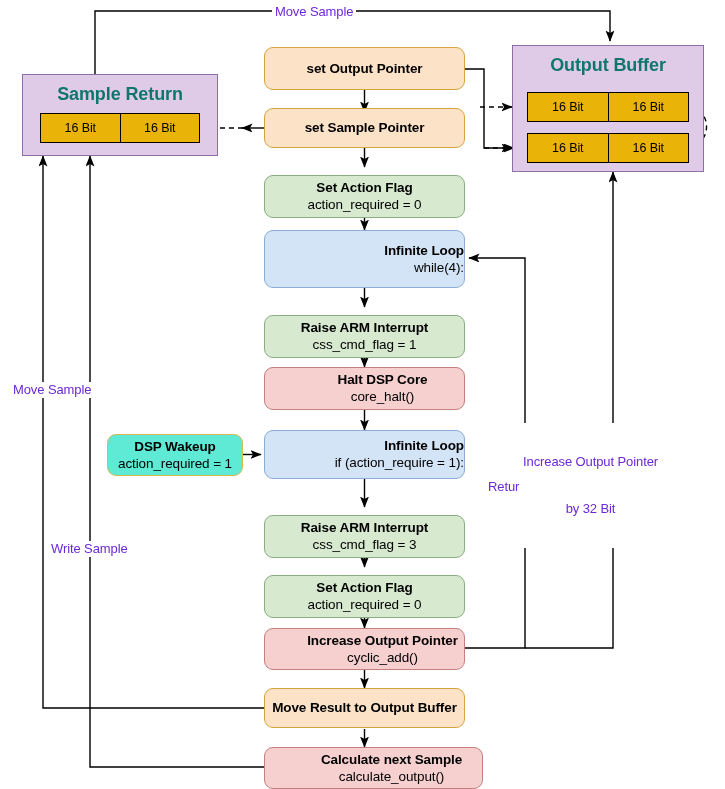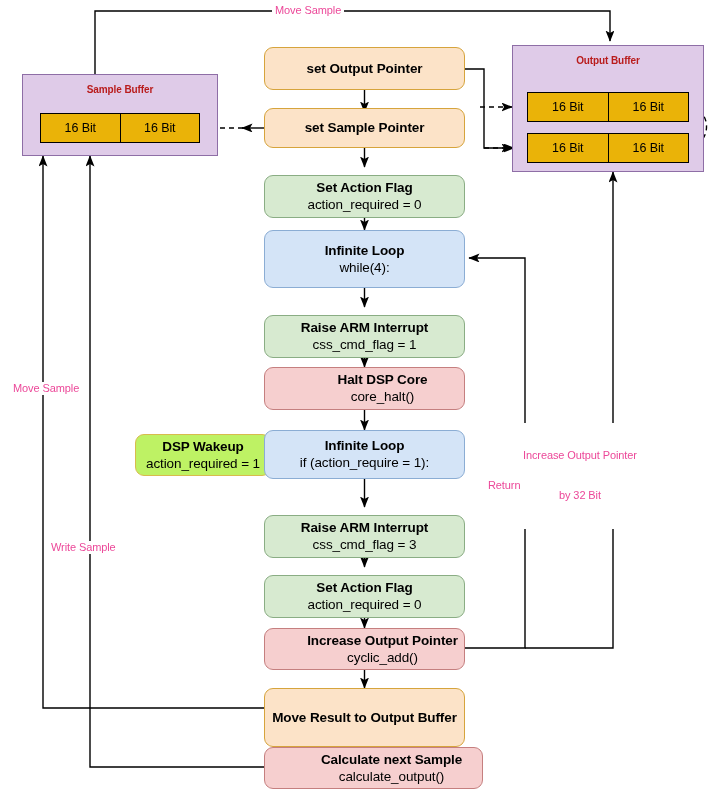--- a/index.html
+++ b/index.html
@@ -44,37 +44,37 @@
     font-size: 13.5px;
     letter-spacing: -0.1px;
   }
   .node .t2 {
     font-weight: normal;
     font-size: 13.5px;
     letter-spacing: -0.1px;
     margin-top: 1px;
   }
   .fill-orange { background: #fce3c8; border-color: #d6a43c; }
-  .fill-yellow { background: #bef264; border-color: #d8bb4e; margin-left: 28px; }
+  .fill-yellow { background: #5eead4; border-color: #d8bb4e; }
   .fill-green  { background: #d7ead0; border-color: #8aad84; margin-top: 8px; }
-  .fill-blue   { background: #d4e4f7; border-color: #8badd4; }
+  .fill-blue   { background: #d4e4f7; border-color: #8badd4; align-items: flex-end; }
   .fill-red    { background: #f6cfcf; border-color: #c57f7f; padding-left: 36px; }
 
   .buffer {
     position: absolute;
     box-sizing: border-box;
     background: #dfcbe8;
     border: 1.5px solid #8e6ea6;
     border-radius: 0;
   }
   .buffer-title {
     text-align: center;
     font-weight: bold;
-    font-size: 10px;
-    color: #b91c1c;
+    font-size: 18px;
+    color: #0f766e;
     margin-top: 9px;
     letter-spacing: -0.1px;
   }
   .cellrow {
     position: absolute;
     display: flex;
     box-sizing: border-box;
     border: 1.5px solid #000;
     background: #eab308;
   }
@@ -86,22 +86,22 @@
     color: #000;
     display: flex;
     align-items: center;
     justify-content: center;
     letter-spacing: -0.1px;
   }
   .cell + .cell { border-left: 1.5px solid #000; }
 
   .edgelabel {
     position: absolute;
-    font-size: 11px;
-    color: #ec4899;
+    font-size: 13px;
+    color: #6d28d9;
     background: #ffffff;
     padding: 0 3px;
     white-space: pre;
     line-height: 1.2;
     letter-spacing: -0.1px;
   }
 </style>
 </head>
 <body>
 
@@ -150,21 +150,21 @@
 
     <g stroke="#000" stroke-width="1.4" fill="none" stroke-dasharray="5,4">
       <line x1="243" y1="128" x2="204" y2="128" marker-end="url(#arrowd)"></line>
       <line x1="480" y1="107" x2="512" y2="107" marker-end="url(#arrowd)"></line>
       <line x1="484" y1="148" x2="512" y2="148" marker-end="url(#arrowd)"></line>
       <path d="M688,148 C712,144 712,112 692,107" marker-end="url(#arrowd)"></path>
     </g>
   </svg>
 
   <div class="buffer" style="left:22px; top:74px; width:196px; height:82px;">
-    <div class="buffer-title">Sample Buffer</div>
+    <div class="buffer-title">Sample Return</div>
   </div>
   <div class="cellrow" style="left:40px; top:113px; width:160px; height:30px;">
     <div class="cell">16 Bit</div>
     <div class="cell">16 Bit</div>
   </div>
 
   <div class="buffer" style="left:512px; top:45px; width:192px; height:127px;">
     <div class="buffer-title">Output Buffer</div>
   </div>
   <div class="cellrow" style="left:527px; top:92px; width:162px; height:30px;">
@@ -222,21 +222,21 @@
   <div class="node fill-green" style="left:264px; top:567px; width:201px; height:43px;">
     <span class="t1">Set Action Flag</span>
     <span class="t2">action_required = 0</span>
   </div>
 
   <div class="node fill-red" style="left:264px; top:628px; width:201px; height:42px;">
     <span class="t1">Increase Output Pointer</span>
     <span class="t2">cyclic_add()</span>
   </div>
 
-  <div class="node fill-orange" style="left:264px; top:688px; width:201px; height:59px;">
+  <div class="node fill-orange" style="left:264px; top:688px; width:201px; height:40px;">
     <span class="t1">Move Result to Output Buffer</span>
   </div>
 
   <div class="node fill-red" style="left:264px; top:747px; width:219px; height:42px;">
     <span class="t1">Calculate next Sample</span>
     <span class="t2">calculate_output()</span>
   </div>
 
   <div class="edgelabel" style="left:272px; top:4px;">Move Sample</div>
 

